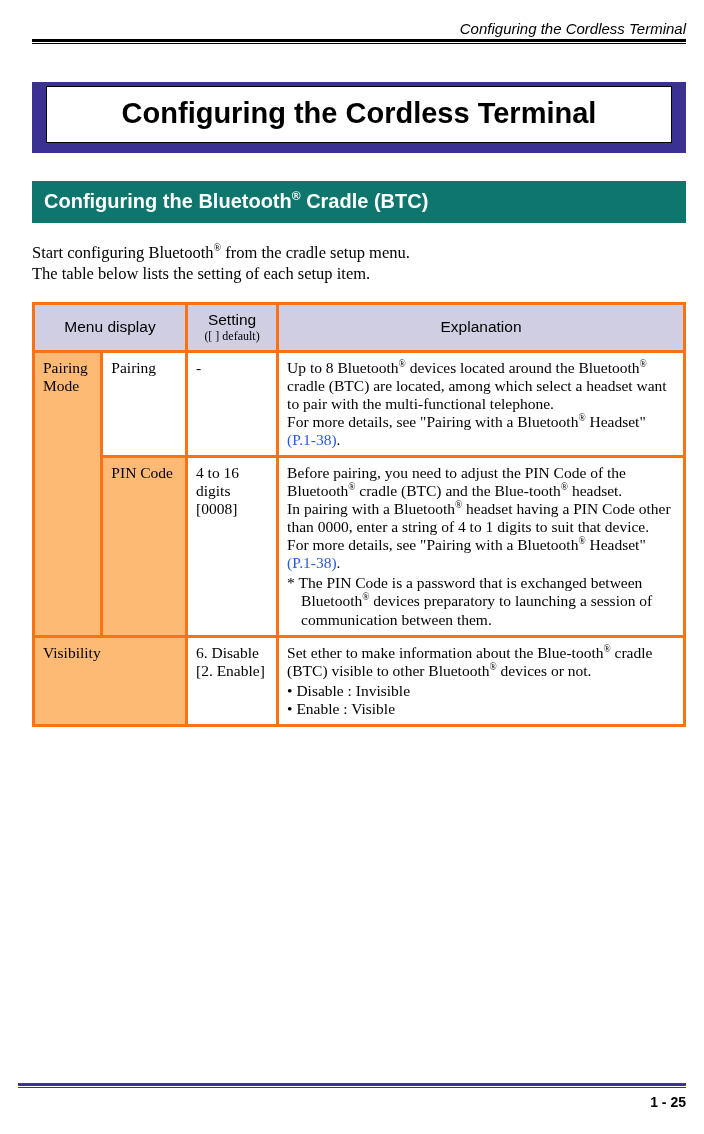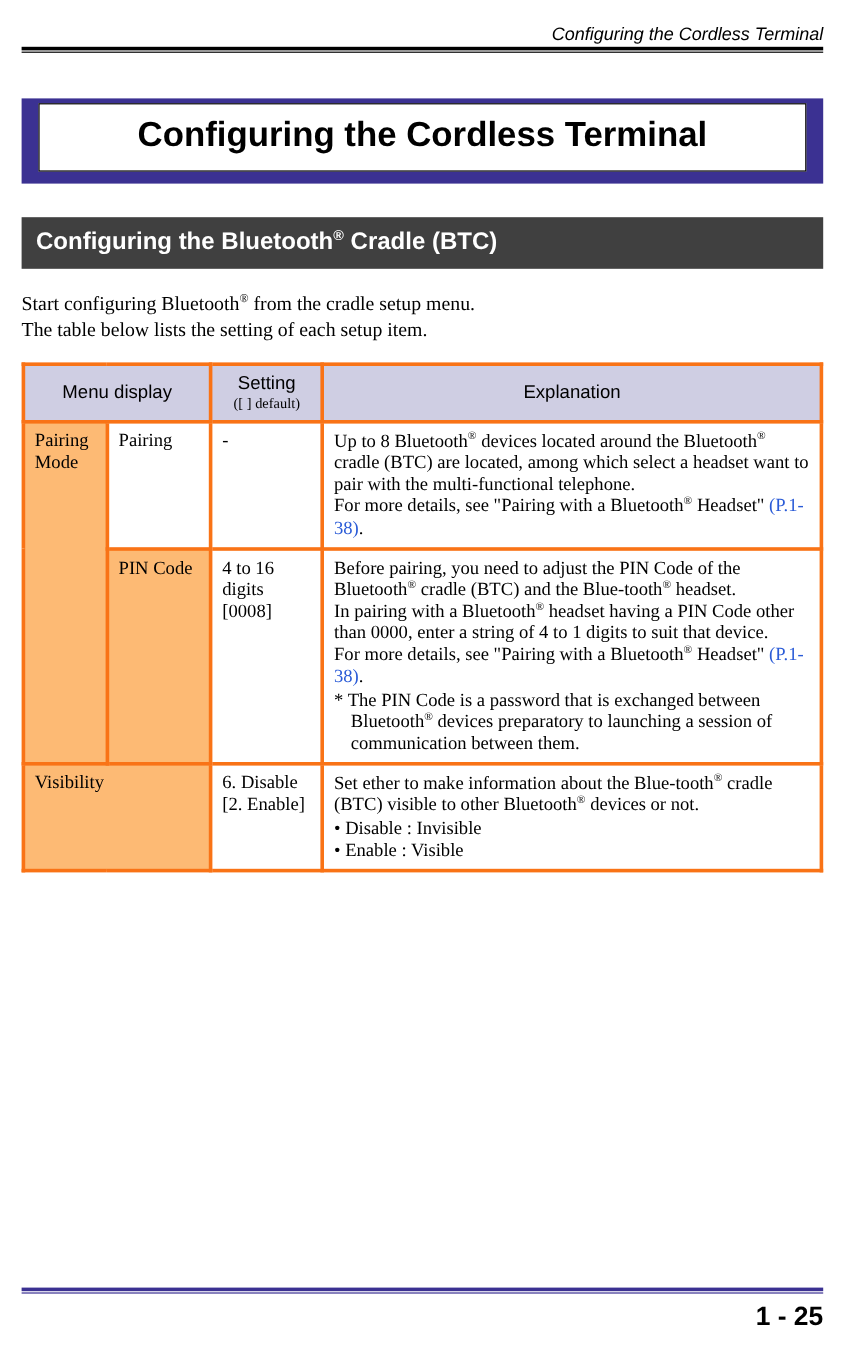--- a/index.html
+++ b/index.html
@@ -7,21 +7,21 @@
     margin: 0;
     padding: 0;
     font-family: "Times New Roman", Times, serif;
     background: #fff;
     color: #000;
     width: 704px;
     height: 1134px;
     position: relative;
   }
   .page {
-    padding: 20px 18px 0 18px;
+    padding: 20px 18px 0 32px;
   }
   .running-head {
     text-align: right;
     font-style: italic;
     font-size: 15px;
     font-family: Arial, Helvetica, sans-serif;
     color: #000;
   }
   .head-rule-thick {
     border: none;
@@ -46,21 +46,21 @@
   }
   .banner-inner h1 {
     margin: 0;
     font-family: Arial, Helvetica, sans-serif;
     font-weight: bold;
     font-size: 29px;
     color: #000;
   }
   .section-bar {
     margin-top: 28px;
-    background: #404040;
+    background: #0f766e;
     color: #fff;
     font-family: Arial, Helvetica, sans-serif;
     font-weight: bold;
     font-size: 20px;
     padding: 8px 12px 10px 12px;
   }
   .section-bar sup {
     font-size: 12px;
     vertical-align: super;
   }
@@ -114,21 +114,21 @@
   }
   .foot-rule-thin {
     border: none;
     border-top: 1px solid #3b3192;
     margin: 1px 0 0 0;
   }
   .page-num {
     text-align: right;
     font-family: Arial, Helvetica, sans-serif;
     font-weight: bold;
-    font-size: 22px;
+    font-size: 14px;
     margin-top: 6px;
   }
 </style>
 </head>
 <body>
 
 <div class="page">
   <div class="running-head">Configuring the Cordless Terminal</div>
   <hr class="head-rule-thick">
   <hr class="head-rule-thin">

